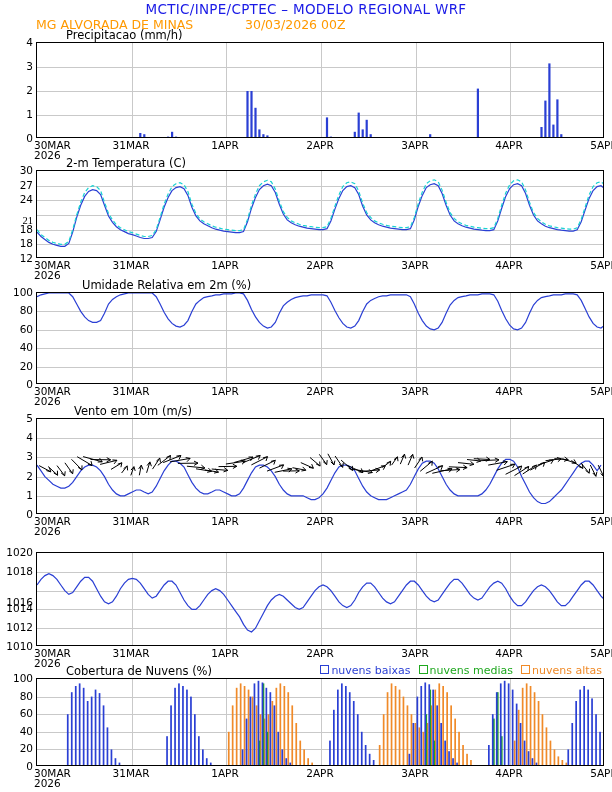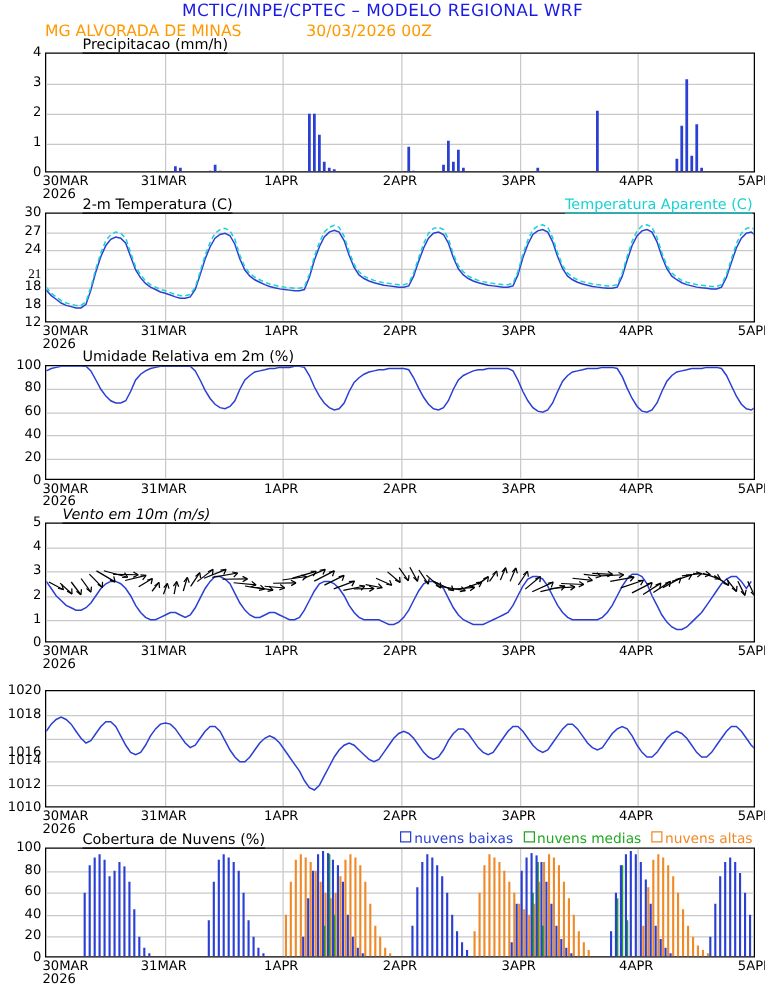--- a/index.html
+++ b/index.html
@@ -114,21 +114,20 @@
         <div class="ylab" style="top: 0px;">30</div>
         <div class="xlab first">30MAR</div>
         <div class="xlab" style="left: 95px;">31MAR</div>
         <div class="xlab" style="left: 189px;">1APR</div>
         <div class="xlab" style="left: 284px;">2APR</div>
         <div class="xlab" style="left: 379px;">3APR</div>
         <div class="xlab" style="left: 473px;">4APR</div>
         <div class="xlab" style="left: 568px;">5APR</div>
         <div class="yr">2026</div>
         <div class="ptitle" style="left: 30px; top: -14px; border-bottom: 1px solid rgb(0, 0, 0);">2-m Temperatura (C)</div>
-        <div class="ptitle" style="right: 2px; top: -14px; color: rgb(25, 210, 210); border-bottom: 1px solid rgb(25, 210, 210);">Temperatura Aparente (C)</div>
       </div>
       <div class="panel" style="top: 292px; width: 568px; height: 92px;">
         <div class="plotbox" style="width: 568px; height: 92px;">
           <div class="grid-v" style="left: 95px;"></div>
           <div class="grid-v" style="left: 189px;"></div>
           <div class="grid-v" style="left: 284px;"></div>
           <div class="grid-v" style="left: 379px;"></div>
           <div class="grid-v" style="left: 473px;"></div>
           <div class="grid-h" style="top: 74px;"></div>
           <div class="grid-h" style="top: 55px;"></div>
@@ -145,21 +144,21 @@
         <div class="ylab" style="top: 18.4px;">80</div>
         <div class="ylab" style="top: 0px;">100</div>
         <div class="xlab first">30MAR</div>
         <div class="xlab" style="left: 95px;">31MAR</div>
         <div class="xlab" style="left: 189px;">1APR</div>
         <div class="xlab" style="left: 284px;">2APR</div>
         <div class="xlab" style="left: 379px;">3APR</div>
         <div class="xlab" style="left: 473px;">4APR</div>
         <div class="xlab" style="left: 568px;">5APR</div>
         <div class="yr">2026</div>
-        <div class="ptitle" style="left: 30px; top: -14px; border-bottom: 1px solid rgb(0, 0, 0);">Umidade Relativa em 2m (%)</div>
+        <div class="ptitle" style="left: 46px; top: -14px; border-bottom: 1px solid rgb(0, 0, 0);">Umidade Relativa em 2m (%)</div>
       </div>
       <div class="panel" style="top: 418px; width: 568px; height: 96px;">
         <div class="plotbox" style="width: 568px; height: 96px;">
           <div class="grid-v" style="left: 95px;"></div>
           <div class="grid-v" style="left: 189px;"></div>
           <div class="grid-v" style="left: 284px;"></div>
           <div class="grid-v" style="left: 379px;"></div>
           <div class="grid-v" style="left: 473px;"></div>
           <div class="grid-h" style="top: 77px;"></div>
           <div class="grid-h" style="top: 58px;"></div>
@@ -318,21 +317,21 @@
         <div class="ylab" style="top: 19.2px;">4</div>
         <div class="ylab" style="top: 0px;">5</div>
         <div class="xlab first">30MAR</div>
         <div class="xlab" style="left: 95px;">31MAR</div>
         <div class="xlab" style="left: 189px;">1APR</div>
         <div class="xlab" style="left: 284px;">2APR</div>
         <div class="xlab" style="left: 379px;">3APR</div>
         <div class="xlab" style="left: 473px;">4APR</div>
         <div class="xlab" style="left: 568px;">5APR</div>
         <div class="yr">2026</div>
-        <div class="ptitle" style="left: 14px; top: -14px; border-bottom: 1px solid rgb(0, 0, 0); font-style: italic;">Vento em 10m (m/s)</div>
+        <div class="ptitle" style="left: 38px; top: -14px; border-bottom: 1px solid rgb(0, 0, 0);">Vento em 10m (m/s)</div>
       </div>
       <div class="panel" style="top: 552px; width: 568px; height: 94px;">
         <div class="plotbox" style="width: 568px; height: 94px;">
           <div class="grid-v" style="left: 95px;"></div>
           <div class="grid-v" style="left: 189px;"></div>
           <div class="grid-v" style="left: 284px;"></div>
           <div class="grid-v" style="left: 379px;"></div>
           <div class="grid-v" style="left: 473px;"></div>
           <div class="grid-h" style="top: 75px;"></div>
           <div class="grid-h" style="top: 56px;"></div>

